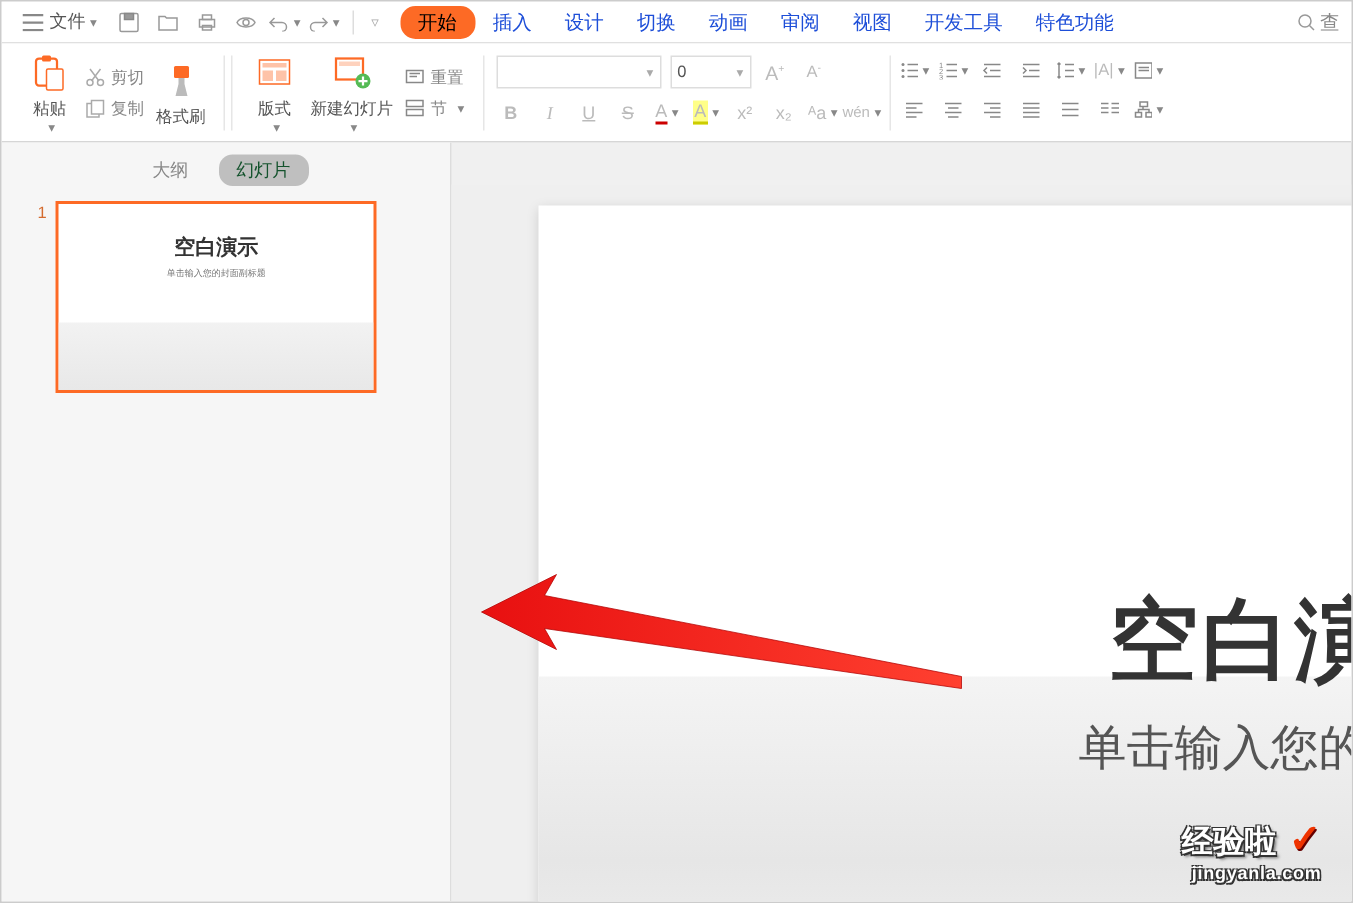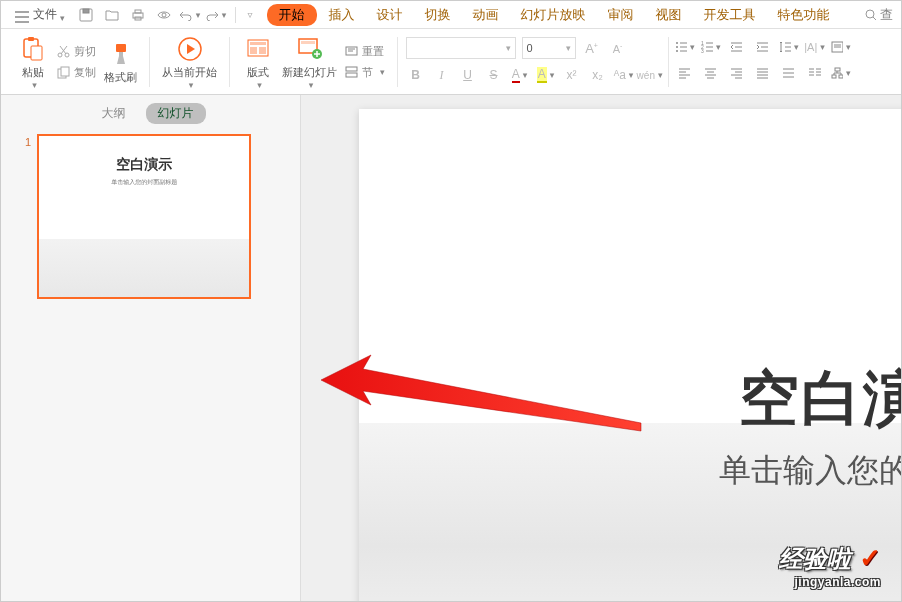--- a/index.html
+++ b/index.html
@@ -1,25 +1,25 @@
 <!DOCTYPE html>
 <html><head>
   <meta charset="utf-8">
   <style>
     * { margin: 0; padding: 0; box-sizing: border-box; font-family: "Microsoft YaHei", sans-serif; }
     body { width: 902px; height: 602px; background: #f0f0f0; overflow: hidden; border: 1px solid #ccc; }
     
     
     .menu-bar { height: 28px; background: #fff; display: flex; align-items: center; padding: 0 8px; border-bottom: 1px solid #e0e0e0; gap:4px;}
-    .file-menu { display: flex; align-items: flex-end; font-size: 12px; color: #555; padding: 0 6px; cursor: pointer; }
+    .file-menu { display: flex; align-items: center; font-size: 12px; color: #555; padding: 0 6px; cursor: pointer; }
     .quick-icon { width: 22px; height: 22px; display: flex; align-items: center; justify-content: center; cursor: pointer; color: #888; }
     .quick-icon svg { stroke: #888; }
     .divider-v { width:1px; height:16px; background:#ddd; margin:0 4px;}
     .tabs { display: flex; align-items: center; gap: 2px; margin-left: 6px; }
-    .tab { font-size: 13px; color: #a16207; padding: 4px 10px; cursor: pointer; }
+    .tab { font-size: 13px; color: #1d4ed8; padding: 4px 10px; cursor: pointer; }
     .tab.active { background: #fd6a25; color: #000000; border-radius: 10px; padding: 2px 12px; }
     .search-area { margin-left: auto; display:flex; align-items:center; color:#888; font-size:13px;}
     
     
     .ribbon { height: 66px; background: #fff; display: flex; align-items: center; padding: 0 6px; border-bottom: 1px solid #d6d6d6; }
     .ribbon-group { display: flex; align-items: center; height: 100%; padding: 0 6px; }
     .ribbon-sep { width: 1px; height: 50px; background: #e6e6e6; margin: 0 2px; }
     .ribbon-big { display: flex; flex-direction: column; align-items: center; justify-content: center; font-size: 11px; color: #555; cursor: pointer; padding: 0 4px; min-width:40px;}
     .ribbon-big .icon-box { height: 32px; display: flex; align-items: center; justify-content: center; }
     .ribbon-small-col { display: flex; flex-direction: column; gap: 4px; justify-content: center; }
@@ -30,38 +30,38 @@
     .fmt-btn { width:20px; height:20px; display:flex; align-items:center; justify-content:center; font-size:12px; color:#bbb; cursor:pointer;}
     
     
     .workspace { display: flex; height: calc(100% - 94px); }
     .sidebar { width: 300px; background: #f6f6f6; border-right: 1px solid #ddd; }
     .sidebar-tabs { display: flex; justify-content: center; gap: 14px; padding: 8px 0 10px; }
     .sidebar-tab { font-size: 12px; color: #888; cursor: pointer; padding:2px 6px;}
     .sidebar-tab.active { background: #bfbfbf; color: #14532d; border-radius: 9px; padding: 2px 12px; }
     .thumb-area { display:flex; gap:6px; padding: 0 24px;}
     .thumb-num { font-size:11px; color:#d46b2e; padding-top:2px;}
-    .thumb { width: 214px; height: 165px; border: 2px solid #fd6a25; background: #fff; display:flex; flex-direction:column; align-items:center; justify-content:center; position:relative; overflow:hidden;}
+    .thumb { width: 214px; height: 128px; border: 2px solid #fd6a25; background: #fff; display:flex; flex-direction:column; align-items:center; justify-content:center; position:relative; overflow:hidden;}
     .thumb .tt-title{ font-size:14px; font-weight:700; color:#333; margin-top:20px;}
     .thumb .tt-sub{ font-size:6px; color:#777; margin-top:4px;}
     .thumb .tt-band{ width:100%; height:36%; background:linear-gradient(#f2f2f2,#e8e8e8); margin-top:auto;}
     
     
-    .canvas-area { flex: 1; background: #efefef; position: relative; overflow:hidden;}
+    .canvas-area { flex: 1; background: #efefef; position: relative; overflow:hidden;margin-top:28px;}
     .slide { position: absolute; left: 58px; top: 14px; width: 900px; height: 560px; background: #fff; box-shadow: 0 2px 8px rgba(0,0,0,0.15); }
     .slide-title { position:absolute; left:380px; top:250px; font-size:60px; font-weight:700; color:#333; letter-spacing:2px; white-space:nowrap;}
     .slide-sub { position:absolute; left:360px; top:340px; font-size:32px; color:#555; white-space:nowrap;}
     .slide-band { position:absolute; left:0; bottom:0; width:100%; height:44%; background:linear-gradient(#f4f4f4,#e6e6e6,#f4f4f4);}
     
     
     .arrow-svg { position:absolute; left:0; top:150px; pointer-events:none;}
     
     
     .watermark { position:absolute; right:20px; bottom:12px; text-align:right;}
-    .watermark .wm1{ font-size:24px; font-weight:900; color:#fff; text-shadow: -1px -1px 0 #333, 1px -1px 0 #333, -1px 1px 0 #333, 1px 1px 0 #333, 2px 2px 2px rgba(0,0,0,0.5); font-style:italic; display:inline;}
+    .watermark .wm1{ font-size:21px; font-weight:900; color:#fff; text-shadow: -1px -1px 0 #333, 1px -1px 0 #333, -1px 1px 0 #333, 1px 1px 0 #333, 2px 2px 2px rgba(0,0,0,0.5); display:inline;}
     .watermark .wm-check{ font-size:26px; color:#e30; font-weight:900; display:inline; margin-left:4px; text-shadow:1px 1px 0 #600;}
     .watermark .wm2{ font-size:12px; font-weight:900; color:#fff; text-shadow: -1px -1px 0 #333, 1px -1px 0 #333, -1px 1px 0 #333, 1px 1px 0 #333; letter-spacing:0.5px;}
     
     .dd::after{ content:"▾"; font-size:9px; color:#888; margin-left:3px;}
   </style>
 </head>
 <body>
 
 <div class="menu-bar">
   <div class="file-menu">
@@ -106,21 +106,20 @@
       </svg>
     </div>
   <div class="divider-v"></div>
   <span style="font-size:10px;color:#aaa;margin:0 4px">▿</span>
   <div class="tabs">
     <div class="tab active">开始</div>
     <div class="tab">插入</div>
     <div class="tab">设计</div>
     <div class="tab">切换</div>
     <div class="tab">动画</div>
-    <div class="tab">幻灯片放映</div>
     <div class="tab">审阅</div>
     <div class="tab">视图</div>
     <div class="tab">开发工具</div>
     <div class="tab">特色功能</div>
   </div>
   <div class="search-area">
     <svg width="14" height="14" viewBox="0 0 14 14" fill="none">
         <circle cx="6" cy="6" r="4" stroke="#999"></circle>
         <path d="M9 9l3 3" stroke="#999"></path>
       </svg>
@@ -161,31 +160,20 @@
       <div class="icon-box">
           <svg width="22" height="24" viewBox="0 0 22 24">
             <rect x="6" y="2" width="10" height="8" fill="#fd6a25" rx="1"></rect>
             <path d="M9 10v4l-2 8h8l-2-8v-4" fill="#bbb"></path>
           </svg>
         </div>
       <span>格式刷</span>
     </div>
   </div>
   <div class="ribbon-sep"></div>
-  <div class="ribbon-group">
-    <div class="ribbon-big dd">
-      <div class="icon-box">
-          <svg width="28" height="28" viewBox="0 0 28 28">
-            <circle cx="14" cy="14" r="11" fill="none" stroke="#fd6a25" stroke-width="1.5"></circle>
-            <path d="M11 9l8 5-8 5z" fill="#fd6a25"></path>
-          </svg>
-        </div>
-      <span>从当前开始</span>
-    </div>
-  </div>
   <div class="ribbon-sep"></div>
   <div class="ribbon-group">
     <div class="ribbon-big dd">
       <div class="icon-box">
           <svg width="22" height="20" viewBox="0 0 22 20">
             <rect x="1" y="1" width="20" height="16" stroke="#fd6a25" fill="none"></rect>
             <rect x="3" y="3" width="16" height="3" fill="#fd6a25" opacity="0.4"></rect>
             <rect x="3" y="8" width="7" height="7" fill="#fd6a25" opacity="0.4"></rect>
             <rect x="12" y="8" width="7" height="7" fill="#fd6a25" opacity="0.4"></rect>
           </svg>

